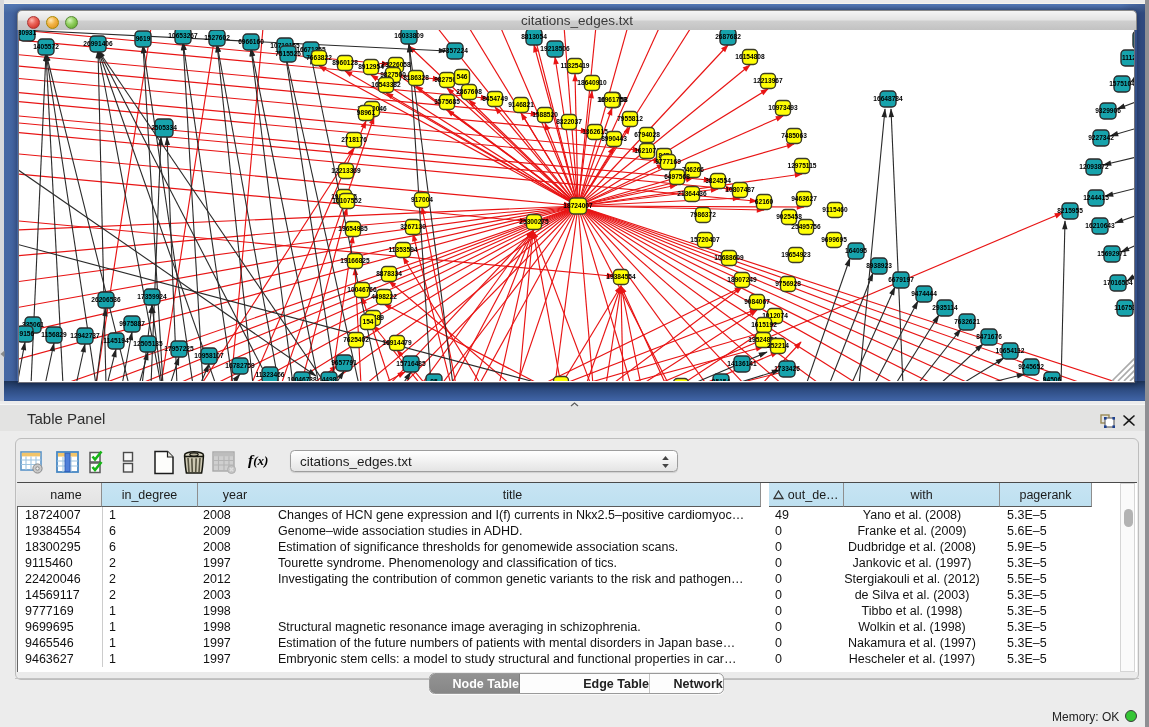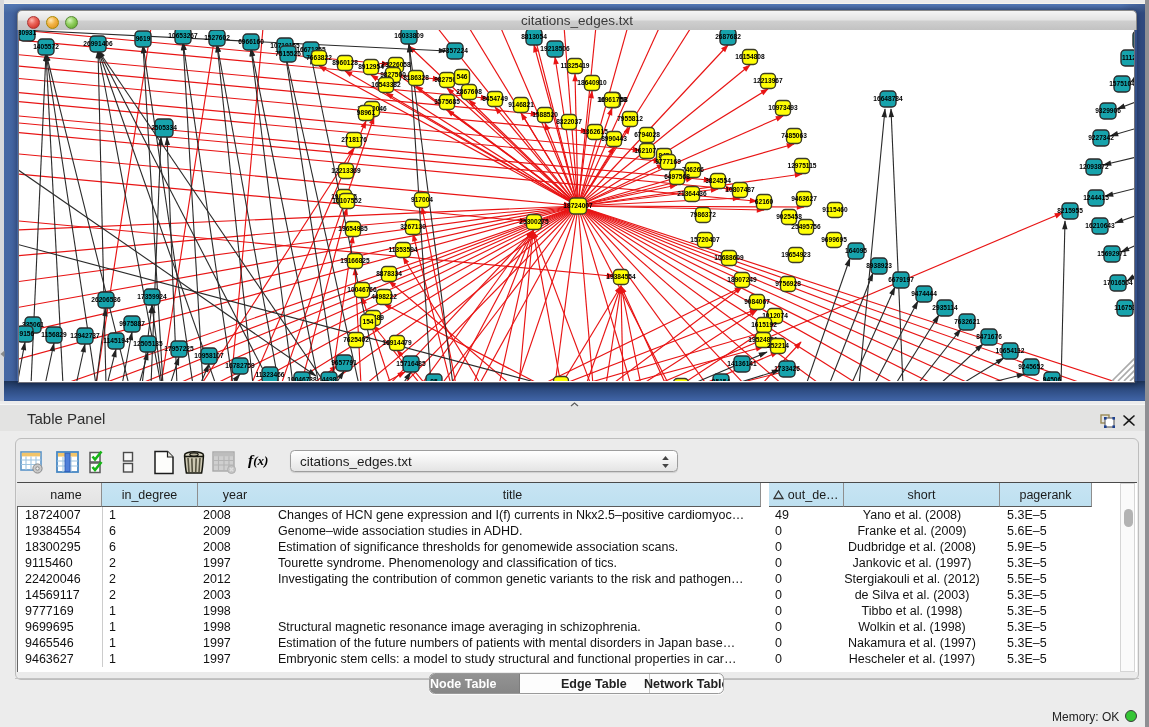--- a/index.html
+++ b/index.html
@@ -56,21 +56,21 @@
 .c2 { left:181px; width:75px; padding-left:5px; }
 .c3 { left:256px; width:496px; padding-left:5px; }
 .c4 { left:752px; width:75px; padding-left:6px; }
 .c5 { left:817px; width:156px; text-align:center; }
 .c6 { left:983px; width:100px; padding-left:7px; }
 #vscroll { position:absolute; left:1120px; top:82px; width:15px; height:189px; background:#fafafa; border:1px solid #d5d5d5; }
 #vthumb { position:absolute; left:2.5px; top:25px; width:9px; height:18px; background:#b3b3b3; border-radius:5px; }
 
 #tabs { position:absolute; left:429px; top:272px; width:295px; height:21px; border:1px solid #9a9a9a; border-radius:5.5px;
   background:#fdfdfd; box-shadow:0 1px 0 rgba(255,255,255,.7); overflow:hidden; font-size:12.5px; font-weight:bold; }
-#tabs div { position:absolute; top:0; height:21px; line-height:20px; text-align:left; color:#222; }
+#tabs div { position:absolute; top:0; height:21px; line-height:20px; text-align:right; color:#222; }
 #tab1 { left:0; width:90px; background:linear-gradient(180deg,#939393 0,#858585 100%); color:#fff !important; border-right:1px solid #7e7e7e; }
 #tab2 { left:91px; width:89px; border-right:1px solid #c4c4c4;margin-left:40px; }
 #tab3 { left:188px; width:114px;margin-left:26px; }
 #pline { position:absolute; left:15px; top:277px; width:1124px; height:1px; background:#c3c3c3; }
 #mem { position:absolute; left:1052px; top:309px; font-size:12px; color:#222; }
 #memdot { position:absolute; left:1125px; top:309px; width:12px; height:12px; border-radius:50%; background:#35c535; border:1.5px solid #3c3c3c; }
 </style></head>
 <body>
 <div id="stage">
   <div id="net">
@@ -648,21 +648,21 @@
     </div>
     <div id="tbl"></div>
     <div id="thead">
       <div class="h h0" style="left:0;width:85px">name</div>
       <div class="h" style="left:85px;width:96px">in_degree</div>
       <div class="h" style="left:181px;width:75px">year</div>
       <div class="h" style="left:248px;width:496px">title</div>
       <div class="h" style="left:752px;width:75px"><svg width="11" height="10" viewBox="0 0 11 10" style="vertical-align:-1px">
             <path d="M5.5,1 L10,8.5 L1,8.5 Z" fill="none" stroke="#333" stroke-width="1.3"></path>
           </svg> out_de…</div>
-      <div class="h" style="left:827px;width:156px">short</div>
+      <div class="h" style="left:827px;width:156px">with</div>
       <div class="h" style="left:983px;width:92px">pagerank</div>
     </div>
     <div id="tbody">
         <div class="tr">
           <div class="c0">18724007</div>
           <div class="c1">1</div>
           <div class="c2">2008</div>
           <div class="c3">Changes of HCN gene expression and I(f) currents in Nkx2.5–positive cardiomyoc…</div>
           <div class="c4">49</div>
           <div class="c5">Yano et al. (2008)</div>

